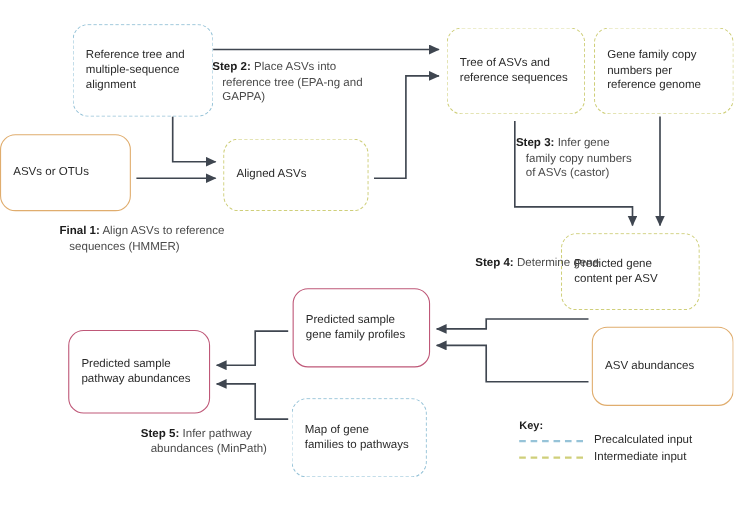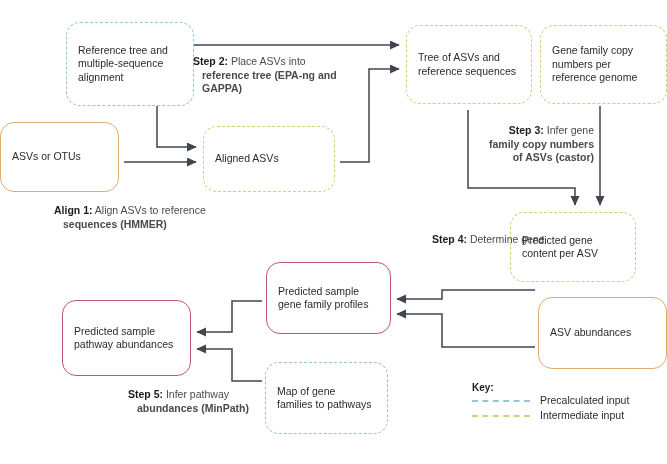--- a/index.html
+++ b/index.html
@@ -50,21 +50,20 @@
     color: #4a4a4a;
     white-space: pre-line;
   }
   .step-label b {
     color: #1c1c1c;
     font-weight: bold;
   }
   .step-label .indent {
     display: block;
     padding-left: 9px;
-    font-weight: bold;
   }
   svg.arrows {
     position: absolute;
     left: 0;
     top: 0;
     width: 667px;
     height: 464px;
     overflow: visible;
   }
   .arrow-path {
@@ -157,24 +156,24 @@
       <div class="node final-output" style="left: 62px; top: 300px; width: 129px; height: 76px;">
         <div class="node-label">Predicted sample
 pathway abundances</div>
       </div>
       <div class="node precalculated-input" style="left: 265px; top: 362px; width: 123px; height: 72px;">
         <div class="node-label">Map of gene
 families to pathways</div>
       </div>
     </div>
   <div id="step-layer">
-      <div class="step-label" style="left: 54px; top: 204px; width: 215px;"><span><b>Align 1:</b><span> Align ASVs to reference</span></span><span class="indent">sequences (HMMER)</span></div>
+      <div class="step-label" style="left: 54px; top: 204px; width: 215px;"><span><b>Final 1:</b><span> Align ASVs to reference</span></span><span class="indent">sequences (HMMER)</span></div>
       <div class="step-label" style="left: 193px; top: 55px; width: 160px;"><span><b>Step 2:</b><span> Place ASVs into</span></span><span class="indent">reference tree (EPA-ng and
 GAPPA)</span></div>
-      <div class="step-label" style="left: 469px; top: 124px; width: 125px; text-align: right;"><span><b>Step 3:</b><span> Infer gene</span></span><span class="indent">family copy numbers
+      <div class="step-label" style="left: 469px; top: 124px; width: 125px;"><span><b>Step 3:</b><span> Infer gene</span></span><span class="indent">family copy numbers
 of ASVs (castor)</span></div>
       <div class="step-label" style="left: 412px; top: 233px; width: 128px; margin-left: 20px;"><span><b>Step 4:</b><span> Determine gene</span></span></div>
       <div class="step-label" style="left: 128px; top: 388px; width: 160px;"><span><b>Step 5:</b><span> Infer pathway</span></span><span class="indent">abundances (MinPath)</span></div>
     </div>
 
   <div class="legend" id="legend" style="left: 472px; top: 382px;">
     <div class="legend-title">Key:</div>
     <div id="legend-rows">
         <div class="legend-row">
           <span class="legend-swatch" style="border-top: 2px dashed rgb(150, 195, 216);"></span>

